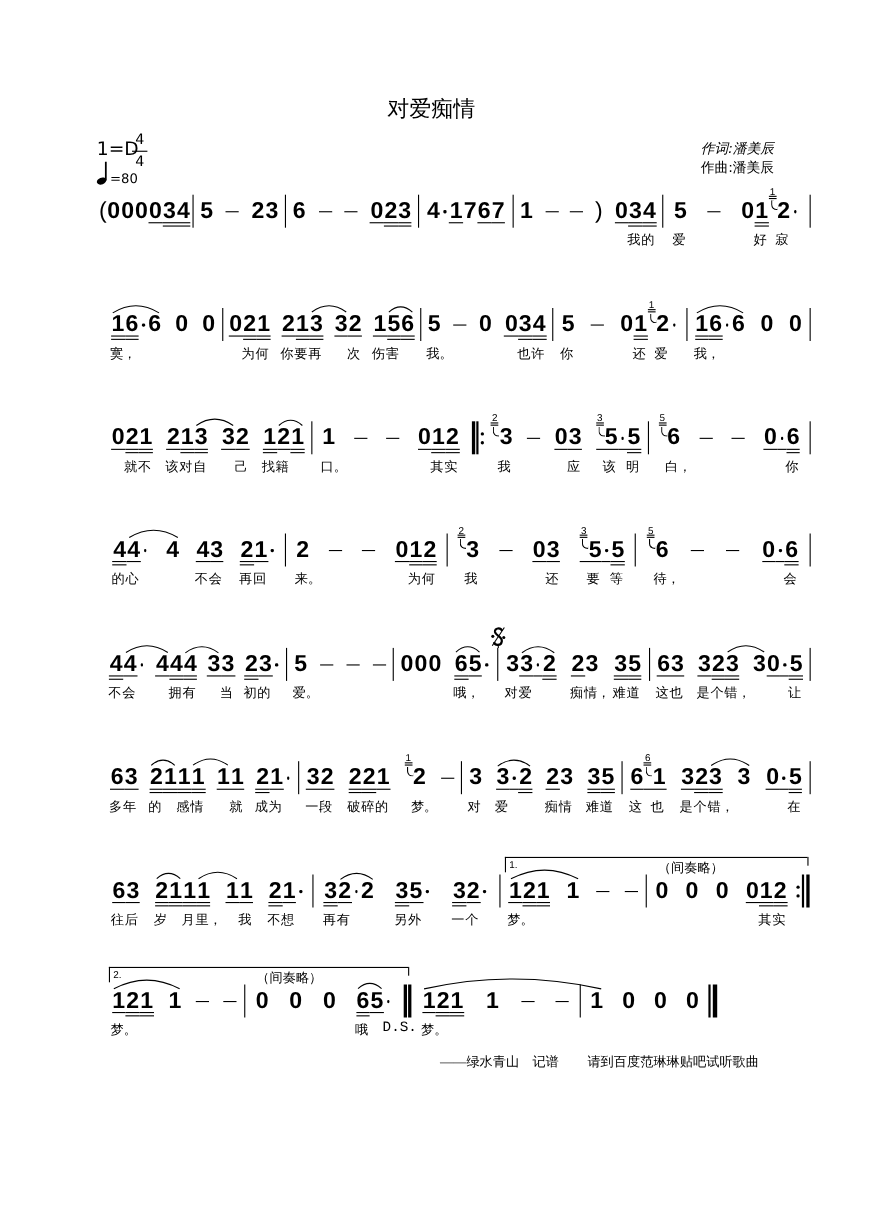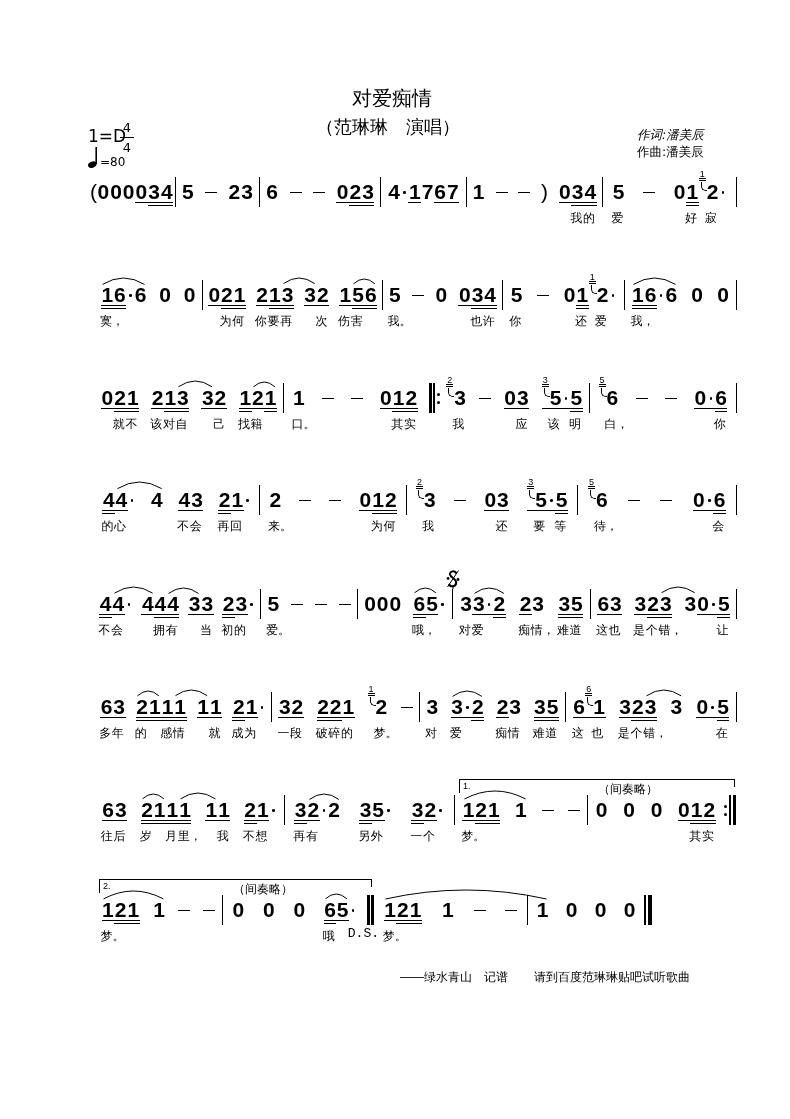--- a/index.html
+++ b/index.html
@@ -105,30 +105,29 @@
     position: absolute; top: -16px; height: 14px; box-sizing: border-box;
     border-top: 1px solid #000; border-left: 1px solid #000;
   }
   .bracket-end { position: absolute; right: -1px; top: -1px; width: 1px; height: 8px; background: #000; }
   .bracket-label { position: absolute; left: 3px; top: 1px; font-size: 9px; line-height: 10px; white-space: nowrap; }
   .bracket-label.text { font-family: "DejaVu Sans", sans-serif; font-size: 12px; line-height: 14px; left: 6px; top: 0; }
   .slur { position: absolute; overflow: visible; }
 
   .footer {
     position: absolute; left: 400px; top: 958px; white-space: nowrap;
-    font-family: Liberation Sans, sans-serif; font-size: 12px; line-height: 15px; margin-top: 12px;
+    font-family: Liberation Serif, serif; font-size: 12px; line-height: 15px;
   }
   .footer .f2 { margin-left: 26px; }
 </style>
 </head>
 <body>
 
 <div id="page">
   <div class="title">对爱痴情</div>
-  <div class="subtitle">（范琳琳　演唱）</div>
 
   <div class="keysig">1=D</div>
   <div class="timesig">
     <span>4</span>
     <span class="frac-line"></span>
     <span>4</span>
   </div>
   <div class="tempo">
     <span>
       <svg width="12" height="23" viewBox="0 0 12 23">

